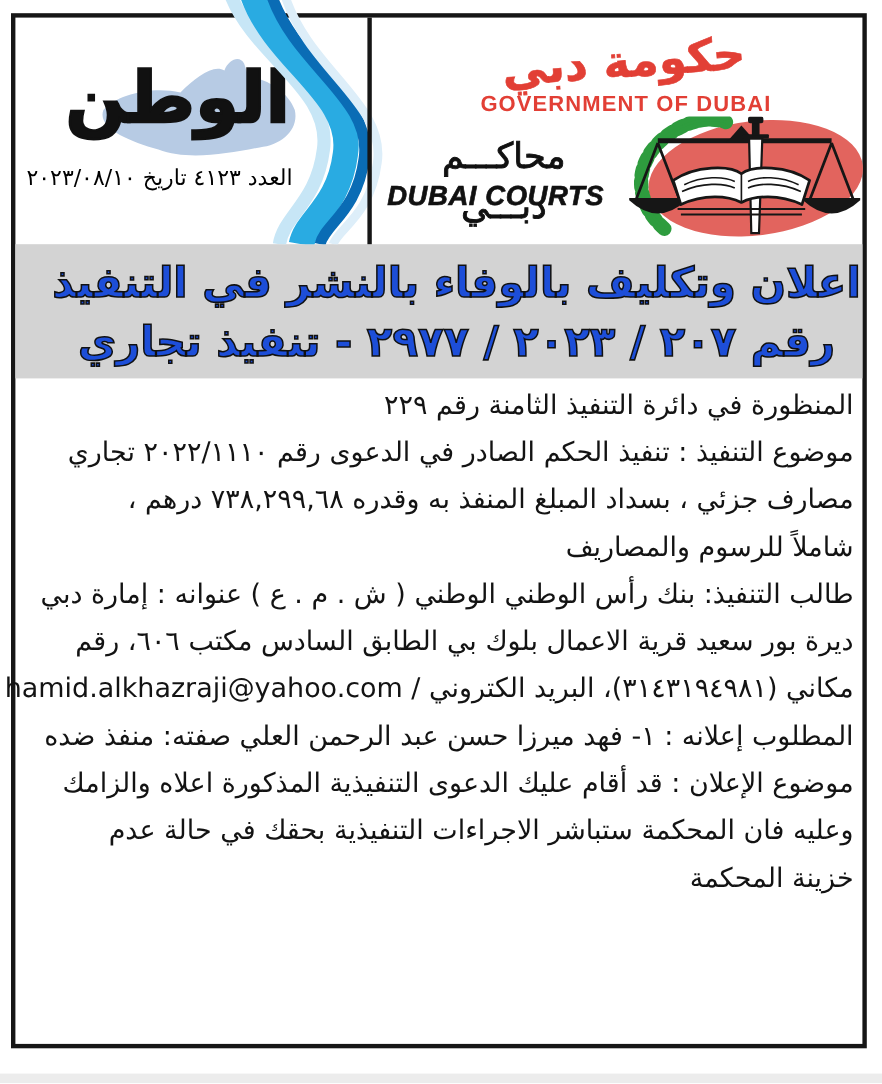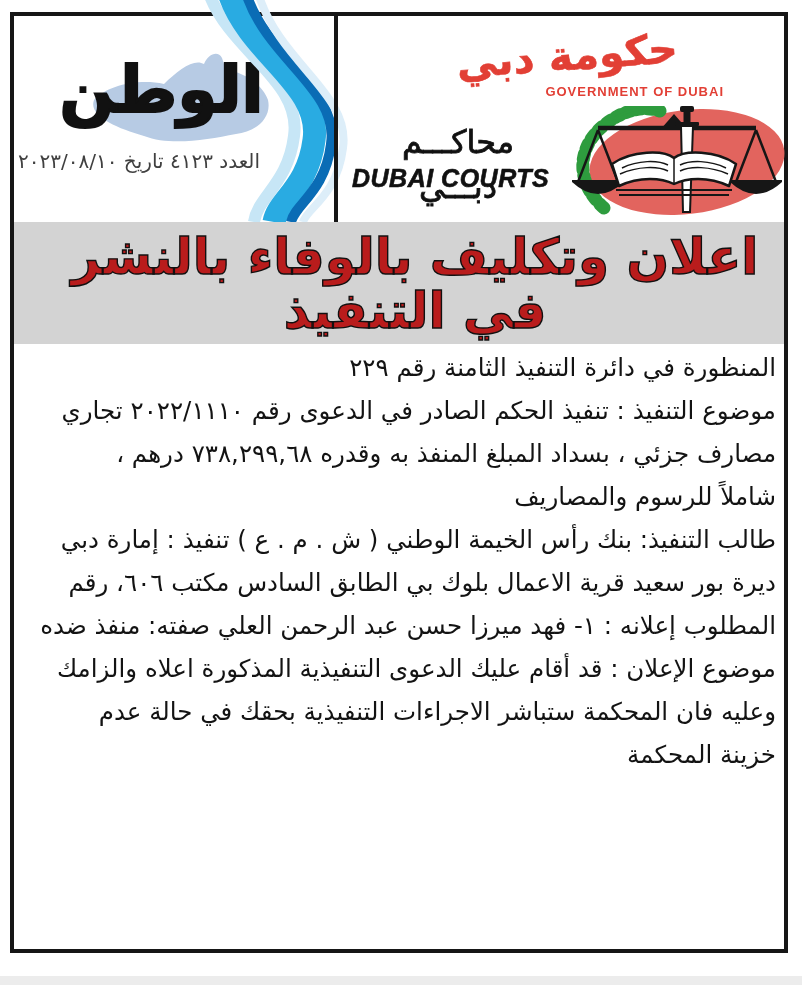--- a/index.html
+++ b/index.html
@@ -13,49 +13,49 @@
   .bottom-strip{position:absolute;left:0;top:976px;width:802px;height:9px;background:#ececec;}
   .ad-frame{position:absolute;left:10px;top:12px;width:778px;height:941px;
             border:4px solid var(--ink);box-sizing:border-box;background:#fff;}
   
   .header{position:absolute;left:0;top:0;width:788px;height:206px;}
   .divider{position:absolute;left:320px;top:0;width:4px;height:206px;background:var(--ink);z-index:6;}
   .map-svg{position:absolute;left:72px;top:32px;width:190px;height:110px;z-index:1;}
   .watan{position:absolute;left:40px;top:30px;width:215px;text-align:center;z-index:2;
          font-size:64px;font-weight:bold;line-height:1.4;color:#111;
          -webkit-text-stroke:2.2px #111;direction:rtl;}
-  .issue{position:absolute;left:4px;top:133px;width:248px;text-align:left;z-index:2;
-         font-size:20px;direction:rtl;color:#404040;}
+  .issue{position:absolute;left:4px;top:133px;width:248px;text-align:right;z-index:2;
+         font-size:20px;direction:rtl;color:#000000;}
   .wave-svg{position:absolute;left:158px;top:-20px;width:200px;height:226px;z-index:5;}
   .wave-svg path{fill:none;}
   .w-pale{stroke:var(--wave_pale);}
   .w-pale2{stroke:var(--wave_pale2);}
   .w-cyan{stroke:var(--wave_cyan);}
   .w-deep{stroke:var(--wave_deep);}
   .gov-ar{position:absolute;left:428px;top:10px;width:250px;text-align:center;
           font-size:41px;font-weight:bold;color:var(--brand_red);direction:rtl;line-height:1.5;
           transform:rotate(-4deg);-webkit-text-stroke:0.6px var(--brand_red);}
-  .gov-en{position:absolute;left:400px;top:68px;width:310px;text-align:right;
-          font-family:"Liberation Sans",sans-serif;font-size:13px;font-weight:bold;
+  .gov-en{position:absolute;left:400px;top:68px;width:310px;text-align:center;
+          font-family:"Liberation Sans",sans-serif;font-size:20px;font-weight:bold;
           letter-spacing:1px;color:var(--brand_red);}
   .courts-ar{position:absolute;left:344px;top:104px;width:200px;text-align:center;
              font-size:32px;font-weight:normal;direction:rtl;color:#111;
              -webkit-text-stroke:0.8px #111;line-height:1.4;}
   .courts-en{position:absolute;left:338px;top:148px;width:212px;text-align:left;
              font-family:"Liberation Sans",sans-serif;font-size:25px;font-weight:bold;
              letter-spacing:0.5px;color:#111;font-style:italic;-webkit-text-stroke:0.6px #111;}
   .emblem-svg{position:absolute;left:546px;top:90px;width:228px;height:112px;}
   .oval{fill:var(--emblem_oval);}
   .laurel{stroke:var(--laurel_green);}
   .ink-s{stroke:var(--ink);}
   .ink-f{fill:var(--ink);}
   
   .band{position:absolute;left:0;top:206px;width:770px;height:122px;background:var(--band_gray);
         direction:rtl;text-align:center;z-index:2;}
-  .band-line{font-size:50px;font-weight:bold;line-height:54px;color:#b91c1c;padding-left:32px;
+  .band-line{font-size:38px;font-weight:bold;line-height:54px;color:#1d4ed8;padding-left:32px;
              -webkit-text-stroke:1.4px #111;}
   .band-line:first-child{padding-top:8px;}
   
   .body-text{position:absolute;left:8px;top:330px;width:754px;direction:rtl;text-align:right;z-index:1;}
   .bline{font-size:24.5px;line-height:43px;white-space:nowrap;color:#131313;}
 </style>
 </head>
 <body>
 
 <div class="page">
@@ -109,29 +109,31 @@
           <path d="M52,58 C72,44 104,44 114,52 C124,44 156,44 176,58 L169,80 C148,70 126,72 114,78 C102,72 80,70 59,80 Z" fill="#ffffff" stroke="var(--ink)" stroke-width="2.5" stroke-linejoin="round"></path>
           <path class="ink-s" fill="none" stroke-width="1.5" d="M114,52 L114,78 M62,62 C78,54 98,54 108,59 M120,59 C130,54 150,54 166,62
                    M60,68 C78,60 98,60 108,65 M120,65 C130,60 150,60 168,68"></path>
           <path class="ink-s" fill="none" stroke-width="2" d="M56,84 L172,84 M59,89 L169,89"></path>
         </g>
       </svg>
     </div>
 
     <div class="band">
       <div class="band-line">اعلان وتكليف بالوفاء بالنشر في التنفيذ</div>
+      <div class="band-line">رقم ٢٠٧ / ٢٠٢٣ / ٢٩٧٧ - تنفيذ تجاري</div>
     </div>
 
     <div class="body-text">
       <div class="bline">المنظورة في دائرة التنفيذ الثامنة رقم ٢٢٩</div>
       <div class="bline">موضوع التنفيذ : تنفيذ الحكم الصادر في الدعوى رقم ٢٠٢٢/١١١٠ تجاري</div>
       <div class="bline">مصارف جزئي ، بسداد المبلغ المنفذ به وقدره  ٧٣٨,٢٩٩,٦٨ درهم ،</div>
       <div class="bline">شاملاً للرسوم والمصاريف</div>
-      <div class="bline">طالب التنفيذ: بنك رأس الخيمة الوطني ( ش . م . ع ) تنفيذ : إمارة دبي</div>
+      <div class="bline">طالب التنفيذ: بنك رأس الوطني الوطني ( ش . م . ع ) عنوانه : إمارة دبي</div>
       <div class="bline">ديرة بور سعيد قرية الاعمال بلوك بي الطابق السادس مكتب ٦٠٦، رقم</div>
+      <div class="bline">مكاني (٣١٤٣١٩٤٩٨١)، البريد الكتروني / hamid.alkhazraji@yahoo.com</div>
       <div class="bline">المطلوب إعلانه : ١- فهد ميرزا حسن عبد الرحمن العلي صفته: منفذ ضده</div>
       <div class="bline">موضوع الإعلان : قد أقام عليك الدعوى التنفيذية المذكورة اعلاه والزامك</div>
       <div class="bline">وعليه فان المحكمة ستباشر الاجراءات التنفيذية بحقك في حالة عدم</div>
       <div class="bline">خزينة المحكمة</div>
     </div>
 
   </div>
 
   <div class="bottom-strip"></div>
 </div>

